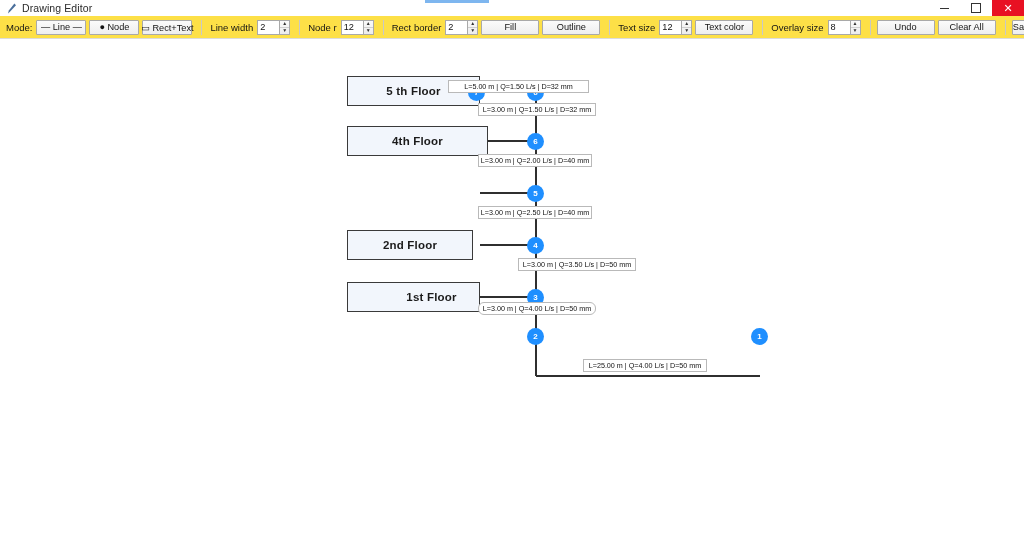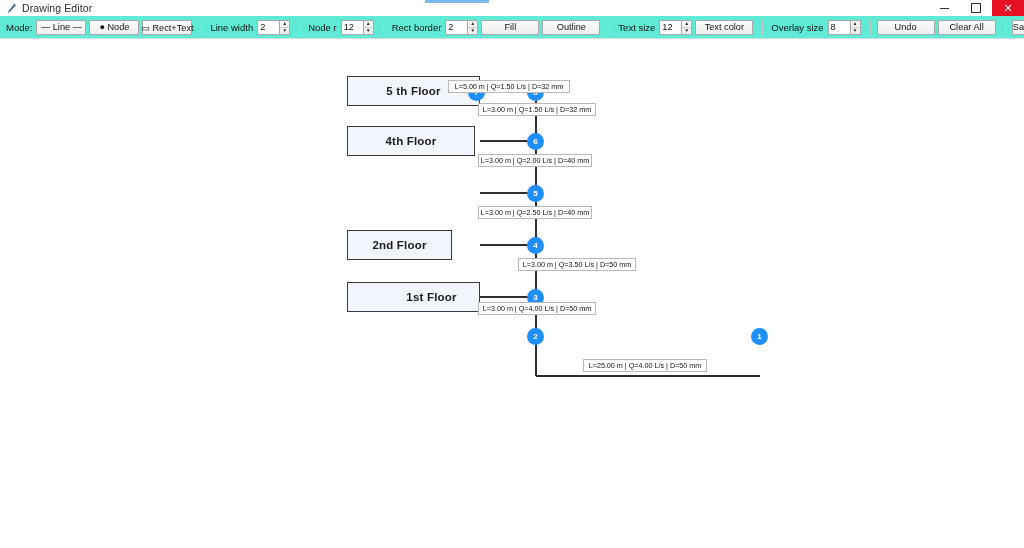--- a/index.html
+++ b/index.html
@@ -36,21 +36,21 @@
   }
   .win-min{right:64px;}
   .win-max{right:32px;}
   .win-close{right:0;width:32px;background:#e81123;color:#fff;font-size:11px;}
   .glyph-min{display:block;width:9px;height:1px;background:#333;}
   .glyph-max{display:block;width:8px;height:8px;border:1px solid #333;}
 
   
   .toolbar{
     position:absolute;left:0;top:16px;width:1024px;height:23px;
-    background:#5eead4;border-bottom:1px solid #dcdcdc;
+    background:#fde047;border-bottom:1px solid #dcdcdc;
     display:flex;align-items:center;
     padding:0 4px;box-sizing:border-box;
     font-size:9.5px;color:#1b1b1b;
   }
   .tlabel{font-size:9.5px;color:#141414;margin:0 4px 0 2px;white-space:nowrap;}
   .tbtn{
     height:15px;min-width:26px;
     background:linear-gradient(#fbfbfb,#eeeeee);
     border:1px solid #a9a9a9;border-radius:1px;
     font-size:9.2px;color:#141414;
@@ -235,24 +235,24 @@
 
         <line x1="536" y1="52" x2="536" y2="336"></line>
 
         <line x1="536" y1="336" x2="760" y2="336"></line>
       </g>
     </svg>
 
     <div class="floor-box" style="left:347px;top:36px;width:133px;height:30px;">
       <span>5 th Floor</span>
     </div>
-    <div class="floor-box" style="left:347px;top:86px;width:128px;height:30px;">
+    <div class="floor-box" style="left:347px;top:86px;width:141px;height:30px;">
       <span>4th Floor</span>
     </div>
-    <div class="floor-box" style="left:347px;top:190px;width:105px;height:30px;">
+    <div class="floor-box" style="left:347px;top:190px;width:126px;height:30px;">
       <span>2nd Floor</span>
     </div>
     <div class="floor-box" style="left:347px;top:242px;width:133px;height:30px;padding-left:36px;">
       <span>1st Floor</span>
     </div>
 
     <div class="node" style="left:468px;top:44px;">
       <span>7</span>
     </div>
     <div class="node" style="left:527px;top:44px;">
@@ -270,22 +270,22 @@
     <div class="node" style="left:527px;top:249px;">
       <span>3</span>
     </div>
     <div class="node" style="left:527px;top:288px;">
       <span>2</span>
     </div>
     <div class="node" style="left:751px;top:288px;">
       <span>1</span>
     </div>
 
-    <div class="pipe-label" style="left:448px;top:40px;width:122px;">L=5.00 m | Q=1.50 L/s | D=32 mm</div>
+    <div class="pipe-label" style="left:448px;top:40px;width:141px;">L=5.00 m | Q=1.50 L/s | D=32 mm</div>
     <div class="pipe-label" style="left:478px;top:63px;width:118px;">L=3.00 m | Q=1.50 L/s | D=32 mm</div>
     <div class="pipe-label" style="left:478px;top:114px;width:114px;">L=3.00 m | Q=2.00 L/s | D=40 mm</div>
     <div class="pipe-label" style="left:478px;top:166px;width:114px;">L=3.00 m | Q=2.50 L/s | D=40 mm</div>
     <div class="pipe-label" style="left:478px;top:218px;width:118px;margin-left:40px;">L=3.00 m | Q=3.50 L/s | D=50 mm</div>
-    <div class="pipe-label" style="left:478px;top:262px;width:118px;">L=3.00 m | Q=4.00 L/s | D=50 mm</div>
+    <div class="pipe-label" style="left:478px;top:262px;width:118px;border-radius:6px;">L=3.00 m | Q=4.00 L/s | D=50 mm</div>
     <div class="pipe-label" style="left:583px;top:319px;width:124px;">L=25.00 m | Q=4.00 L/s | D=50 mm</div>
 
   </div>
 </div>
 
 </body></html>

